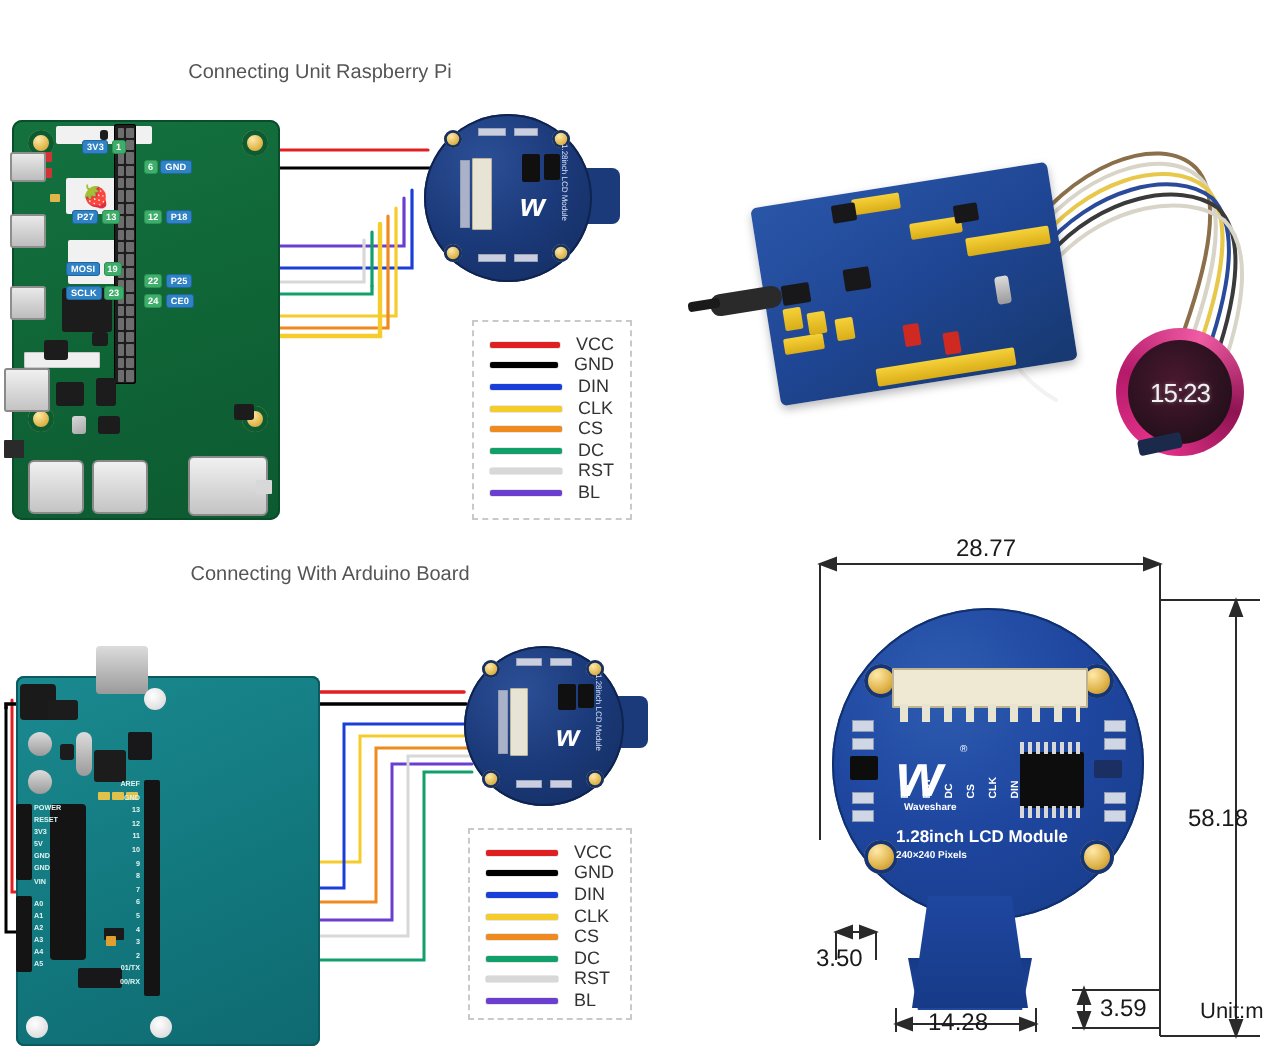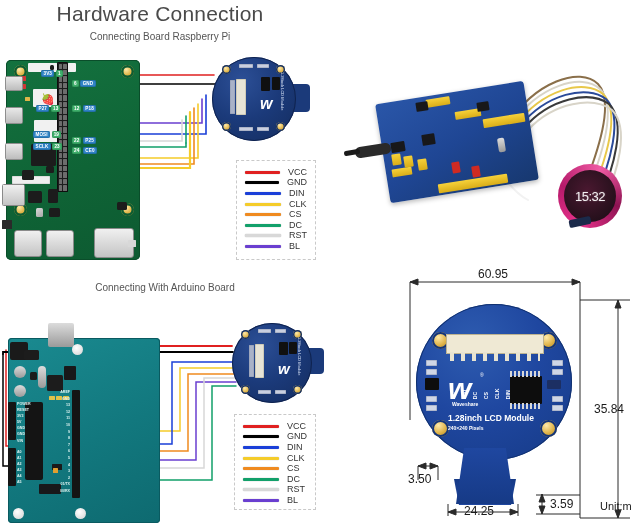--- a/index.html
+++ b/index.html
@@ -183,22 +183,21 @@
   .pcb-brand { position:absolute; color:#fff; font-size:5px; font-weight:700; line-height:1; white-space:nowrap; }
   .pcb-model { position:absolute; color:#fff; font-size:8.5px; font-weight:700; line-height:1; white-space:nowrap; }
   .pcb-res   { position:absolute; color:#fff; font-size:5px; font-weight:700; line-height:1; white-space:nowrap; }
   .pcb-pad { position:absolute; background:#cfd6e6; border-radius:.6px; box-shadow: inset 0 0 0 .5px #8d98b2; }
 </style>
 </head>
 <body>
 
 <div id="page">
 
-  <div class="title-main panel" style="left:0; top:2px; width:320px;">Hardware Connection</div>
-  <div class="title-sub panel" style="left:0; top:31px; width:320px;">Connecting Board Raspberry Pi</div>
+  <div class="title-sub panel" style="left:0; top:31px; width:320px;">Connecting Unit Raspberry Pi</div>
 
   <div class="panel" style="left:0; top:48px; width:320px; height:215px;">
 
     <svg class="wires" width="320" height="215">
       <g fill="none" stroke-width="1.6" stroke-linecap="round">
         <path d="M138,27 L214,27" stroke="#e02020"></path>
         <path d="M138,36 L218,36 L218,40" stroke="#000000"></path>
         <path d="M140,86 L206,86 L206,47" stroke="#1a3fd8"></path>
         <path d="M138,75 L202,75 L202,51" stroke="#6a3fd0"></path>
         <path d="M138,110 L198,110 L198,56" stroke="#f5cc2a"></path>
@@ -531,21 +530,21 @@
     <div class="blk-hdr" style="left:86px; top:70px; width:12px; height:9px; transform:rotate(-9deg);"></div>
     <div class="blk-hdr" style="left:61px; top:110px; width:14px; height:10px; transform:rotate(-9deg);"></div>
     <div class="blk-hdr" style="left:92px; top:102px; width:13px; height:11px; transform:rotate(-9deg);"></div>
     <div class="blk-hdr" style="left:147px; top:70px; width:12px; height:9px; transform:rotate(-9deg);"></div>
     <div class="red-btn" style="left:122px; top:130px; width:8px; height:11px; transform:rotate(-9deg);"></div>
     <div class="red-btn" style="left:142px; top:134px; width:8px; height:11px; transform:rotate(-9deg);"></div>
     <div class="silver-can" style="left:168px; top:106px; width:7px; height:14px; transform:rotate(-9deg);"></div>
 
     <div class="watch-ring" style="left:228px; top:132px; width:64px; height:64px;"></div>
     <div class="watch-face" style="left:234px; top:138px; width:52px; height:52px;">
-      <span class="watch-time">15:32</span>
+      <span class="watch-time">15:23</span>
     </div>
     <div style="position:absolute; left:239px; top:186px; width:22px; height:8px; background:#1b2a4a; border-radius:2px; transform:rotate(-12deg);"></div>
   </div>
 
 
   <div class="panel" style="left:390px; top:268px; width:250px; height:262px;">
 
     <svg class="wires" width="250" height="262">
       <g stroke="#2a2a2a" stroke-width="1" fill="none">
 
@@ -622,22 +621,22 @@
     <div class="pcb-pad" style="left:36px; top:101px; width:11px; height:6px;"></div>
     <div class="pcb-pad" style="left:36px; top:128px; width:11px; height:6px;"></div>
     <div class="pcb-pad" style="left:36px; top:137px; width:11px; height:6px;"></div>
     <div class="pcb-pad" style="left:162px; top:92px; width:11px; height:6px;"></div>
     <div class="pcb-pad" style="left:162px; top:101px; width:11px; height:6px;"></div>
     <div class="pcb-pad" style="left:162px; top:128px; width:11px; height:6px;"></div>
     <div class="pcb-pad" style="left:162px; top:137px; width:11px; height:6px;"></div>
     <div class="pcb-ic" style="left:35px; top:110px; width:14px; height:12px;"></div>
     <div class="pcb-ic" style="left:157px; top:112px; width:14px; height:9px; background:#1c2f63;"></div>
 
-    <div class="dim-text" style="left:88px; top:-1px;">60.95</div>
-    <div class="dim-text" style="left:204px; top:134px;">35.84</div>
+    <div class="dim-text" style="left:88px; top:-1px;">28.77</div>
+    <div class="dim-text" style="left:204px; top:134px;">58.18</div>
     <div class="dim-text" style="left:18px; top:204px;">3.50</div>
-    <div class="dim-text" style="left:74px; top:236px;">24.25</div>
+    <div class="dim-text" style="left:74px; top:236px;">14.28</div>
     <div class="dim-text" style="left:160px; top:229px;">3.59</div>
   </div>
 
   <div class="unit-text" style="left:600px; top:500px;">Unit:m</div>
 
 </div>
 
 </body></html>

